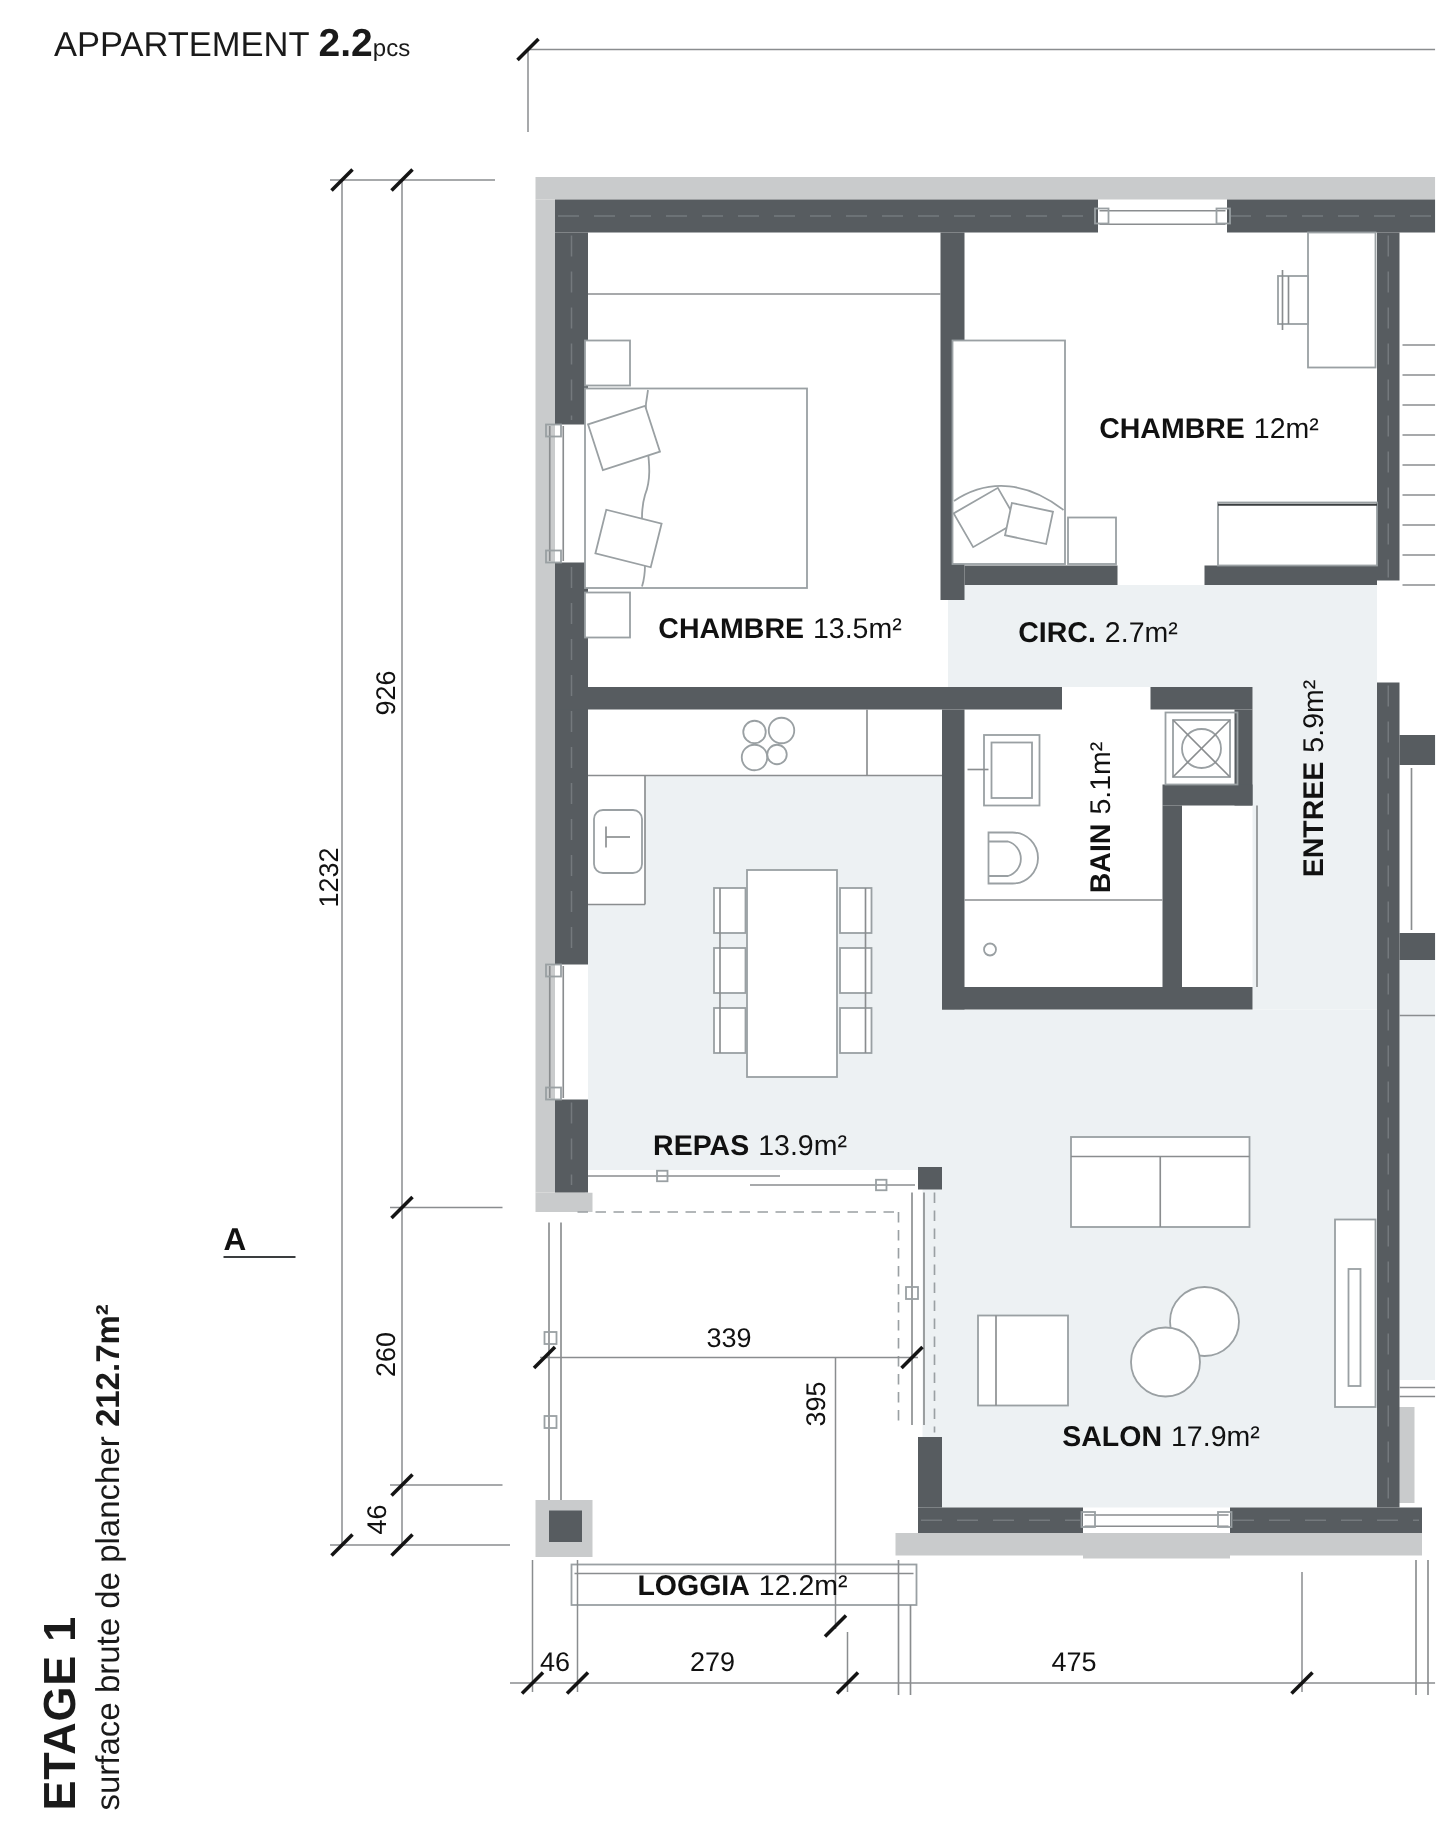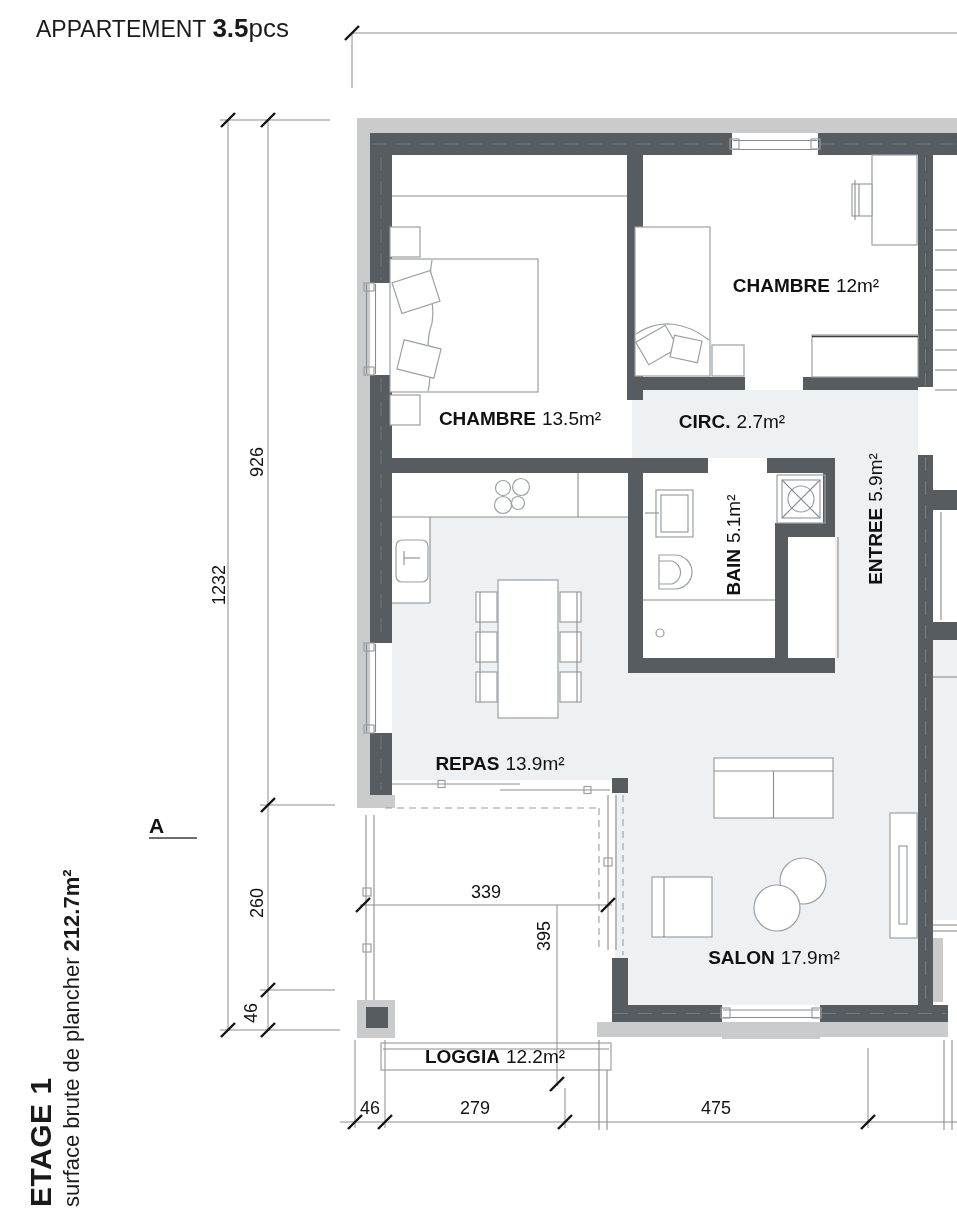--- a/index.html
+++ b/index.html
@@ -22,38 +22,38 @@
   .tick{stroke:#141414;stroke-width:2.4;}
   .t-room{font:bold 19px "Liberation Sans",sans-serif;fill:#111;}
   .t-area{font-weight:normal;}
   .t-dim{font:18px "Liberation Sans",sans-serif;fill:#111;}
   .t-marker{font:bold 21px "Liberation Sans",sans-serif;fill:#111;}
 
   
   .title-block{position:absolute;left:36px;top:12px;line-height:1.25;}
   .title-l1{font-size:23px;}
   .title-l1 .big{font-size:26px;font-weight:bold;}
-  .title-l1 .unit{font-size:26px;}
+  .title-l1 .unit{font-size:16px;}
   .title-l2{font-size:21px;}
 
   
   .floor-block{position:absolute;left:24px;top:1207px;transform:rotate(-90deg);
                transform-origin:0 0;white-space:nowrap;line-height:1.15;}
   .floor-l1{font-size:30px;font-weight:bold;letter-spacing:.5px;}
   .floor-l2{font-size:22px;}
   .floor-l2 .big{font-weight:bold;}
 </style>
 </head>
 <body>
 
 <div id="stage">
 
   <div class="title-block">
     <div class="title-l1"><span>APPARTEMENT</span>
-      <span class="big">3.5</span><span class="unit">pcs</span>
+      <span class="big">2.2</span><span class="unit">pcs</span>
     </div>
   </div>
 
   <div class="floor-block">
     <div class="floor-l1">ETAGE 1</div>
     <div class="floor-l2"><span>surface brute de plancher </span><span class="big">212.7m²</span></div>
   </div>
 
   <svg id="plan-svg" width="957" height="1218" viewBox="0 0 957 1218">
 

